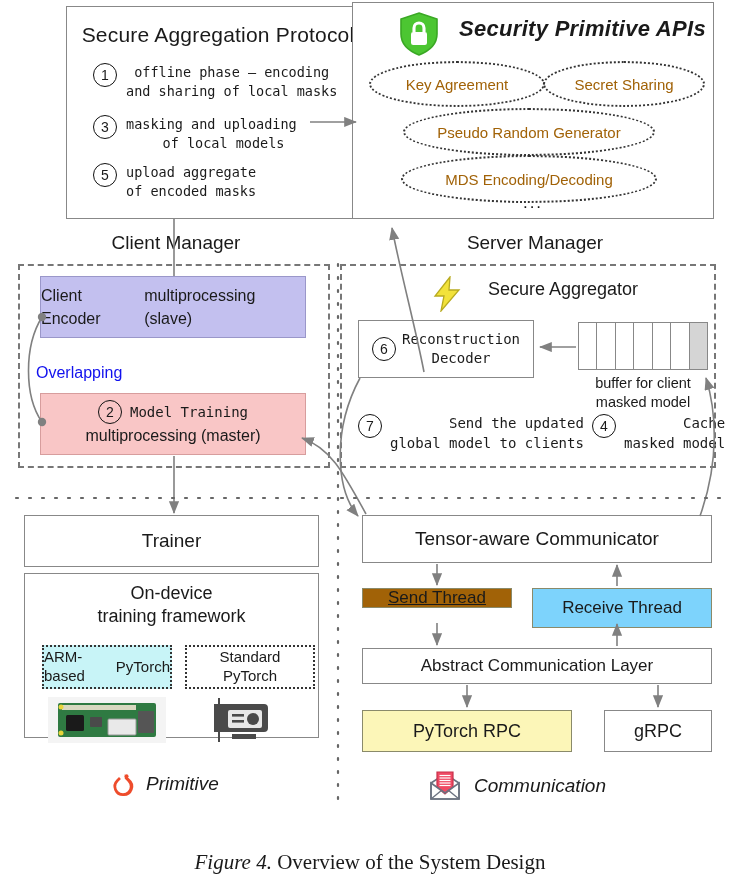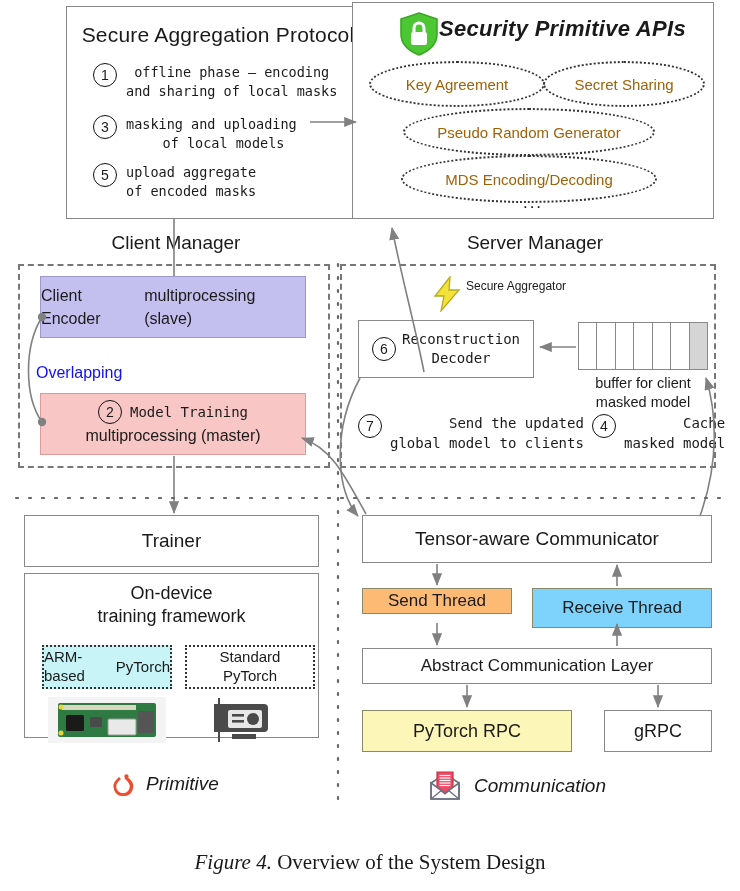--- a/index.html
+++ b/index.html
@@ -25,21 +25,21 @@
   .circnum{display:inline-flex;align-items:center;justify-content:center;
      width:22px;height:22px;border:1.4px solid #111;border-radius:50%;
      font-size:14px;line-height:1;flex:0 0 auto;
      font-family:"Liberation Sans", sans-serif;}
   .steptext{margin-left:9px;font-family:"DejaVu Sans Mono", monospace;
      font-size:13.5px;line-height:1.42;white-space:pre;}
 
   
   #security{left:352px;top:2px;width:362px;height:217px;}
   #sec-title{position:absolute;left:86px;top:13px;font-size:22px;
-     font-style:italic;font-weight:600;letter-spacing:.3px;}
+     font-style:italic;font-weight:600;letter-spacing:.3px;padding-left:20px;}
   .ellipse{position:absolute;border:2.2px dotted #333;border-radius:50%;
      display:flex;align-items:center;justify-content:center;
      font-size:15px;color:#a16207;}
   #sec-dots{position:absolute;left:0;top:190px;width:100%;text-align:center;
      font-size:17px;letter-spacing:2px;color:#111;}
 
   
   .mgr-label{position:absolute;font-size:19px;text-align:center;}
 
   
@@ -52,21 +52,21 @@
   #model-training{left:40px;top:393px;width:266px;height:62px;
      background:#f9c6c6;border:1.2px solid #d79d9d;
      display:flex;flex-direction:column;align-items:center;
      justify-content:center;line-height:1.45;}
   #model-training .l1{display:flex;align-items:center;gap:8px;
      font-family:"DejaVu Sans Mono", monospace;font-size:14px;}
   #model-training .l2{font-size:16px;font-family:"Liberation Sans",sans-serif;}
 
   
   #server-mgr{left:340px;top:264px;width:376px;height:204px;}
-  #sec-agg-label{position:absolute;left:466px;top:279px;font-size:12px;}
+  #sec-agg-label{position:absolute;left:488px;top:279px;font-size:18px;}
   #recon{left:358px;top:320px;width:176px;height:58px;
      display:flex;align-items:center;justify-content:center;gap:6px;}
   #recon .txt{font-family:"DejaVu Sans Mono", monospace;font-size:14px;
      line-height:1.35;text-align:center;}
   #buffer{left:578px;top:322px;width:130px;height:48px;display:flex;
      border:1.5px solid #888;background:#fff;}
   #buffer .cell{flex:1;border-right:1.5px solid #888;background:#fff;}
   #buffer .cell:last-child{border-right:none;background:#d5d5d5;}
   #buffer-cap{position:absolute;left:562px;top:374px;width:162px;
      text-align:center;font-size:14.5px;line-height:1.3;}
@@ -87,22 +87,22 @@
   #std-box{left:185px;top:645px;width:130px;height:44px;
      background:#fff;border:2.2px dotted #333;
      display:flex;flex-direction:column;align-items:center;
      justify-content:center;font-size:15px;line-height:1.25;}
   #training-badge{position:absolute;left:110px;top:770px;
      display:flex;align-items:center;gap:10px;font-size:19px;
      font-style:italic;}
 
   
   #comm-top{left:362px;top:515px;width:350px;height:48px;font-size:19px;}
-  #send-thread{left:362px;top:588px;width:150px;height:26px;
-     background:#fdba74;border:1.5px solid #8a8a6a;font-size:17px;}
+  #send-thread{left:362px;top:588px;width:150px;height:20px;
+     background:#a16207;border:1.5px solid #8a8a6a;font-size:17px;text-decoration:underline;}
   #recv-thread{left:532px;top:588px;width:180px;height:40px;
      background:#7dd3fc;border:1.5px solid #8a8a6a;font-size:17px;}
   #abstract-layer{left:362px;top:648px;width:350px;height:36px;font-size:17px;}
   #pytorch-rpc{left:362px;top:710px;width:210px;height:42px;
      background:#fcf6b8;border:1.5px solid #8a8a6a;font-size:18px;}
   #grpc{left:604px;top:710px;width:108px;height:42px;font-size:18px;}
   #comm-badge{position:absolute;left:428px;top:770px;
      display:flex;align-items:center;gap:12px;font-size:19px;
      font-style:italic;}
 

